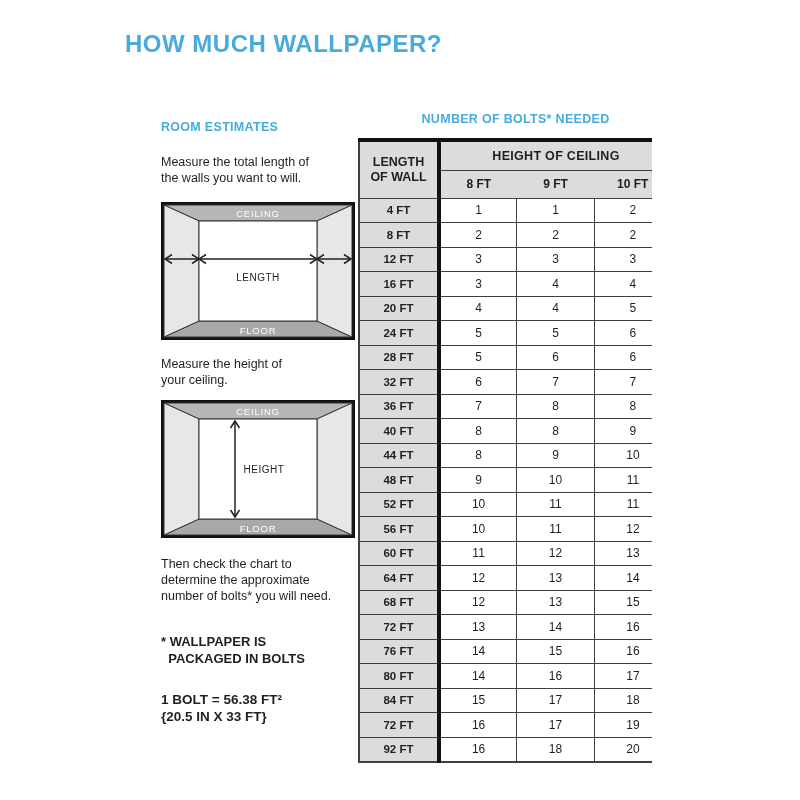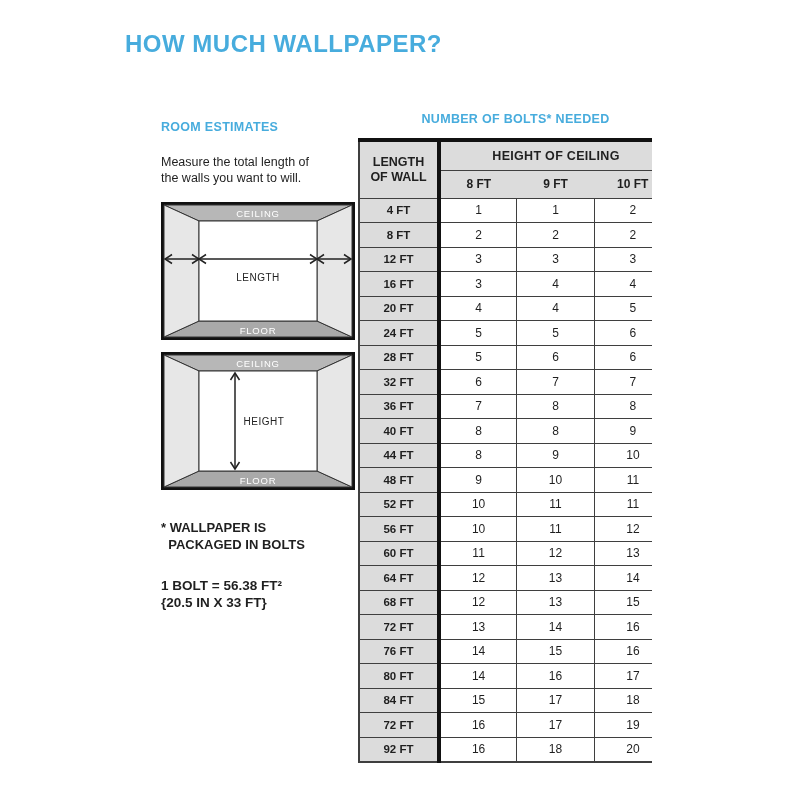--- a/index.html
+++ b/index.html
@@ -94,38 +94,43 @@
         <polyline points="45,52.5 38,57 45,61.5"></polyline>
         <polyline points="149,52.5 156,57 149,61.5"></polyline>
         <polyline points="163,52.5 156,57 163,61.5"></polyline>
         <polyline points="183,52.5 190,57 183,61.5"></polyline>
       </g>
       <text x="97" y="14.5" text-anchor="middle" font-size="9.5" letter-spacing="0.8" fill="#ffffff">CEILING</text>
       <text x="97" y="132" text-anchor="middle" font-size="9.5" letter-spacing="0.8" fill="#ffffff">FLOOR</text>
       <text x="97" y="79" text-anchor="middle" font-size="10" letter-spacing="0.5" fill="#222222">LENGTH</text>
     </svg>
 
+    <p class="body-text p2">Measure the height of
+your ceiling.</p>
 
     <svg class="diagram d2" viewBox="0 0 194 138">
       <rect x="1.5" y="1.5" width="191" height="135" fill="#ffffff" stroke="#111111" stroke-width="3"></rect>
       <polygon points="3,3 191,3 156,19 38,19" fill="#b7b7b7" stroke="#333333" stroke-width="1"></polygon>
       <polygon points="3,135 191,135 156,119 38,119" fill="#a9a9a9" stroke="#333333" stroke-width="1"></polygon>
       <polygon points="3,3 38,19 38,119 3,135" fill="#e7e7e7" stroke="#333333" stroke-width="1"></polygon>
       <polygon points="191,3 156,19 156,119 191,135" fill="#e7e7e7" stroke="#333333" stroke-width="1"></polygon>
       <rect x="38" y="19" width="118" height="100" fill="#ffffff" stroke="#333333" stroke-width="1"></rect>
       <g stroke="#222222" stroke-width="1.5" fill="none">
         <line x1="74" y1="21" x2="74" y2="117"></line>
         <polyline points="69.5,28 74,21 78.5,28"></polyline>
         <polyline points="69.5,110 74,117 78.5,110"></polyline>
       </g>
       <text x="97" y="14.5" text-anchor="middle" font-size="9.5" letter-spacing="0.8" fill="#ffffff">CEILING</text>
       <text x="97" y="132" text-anchor="middle" font-size="9.5" letter-spacing="0.8" fill="#ffffff">FLOOR</text>
       <text x="103" y="73" text-anchor="middle" font-size="10" letter-spacing="0.5" fill="#222222">HEIGHT</text>
     </svg>
 
+    <p class="body-text p3">Then check the chart to
+determine the approximate
+number of bolts* you will need.</p>
 
     <p class="footnote">* WALLPAPER IS
   PACKAGED IN BOLTS</p>
 
     <p class="bolt-size">1 BOLT = 56.38 FT²
 {20.5 IN X 33 FT}</p>
   </div>
 
   <div class="right-col">
     <h2 class="section-heading table-heading">NUMBER OF BOLTS* NEEDED</h2>

